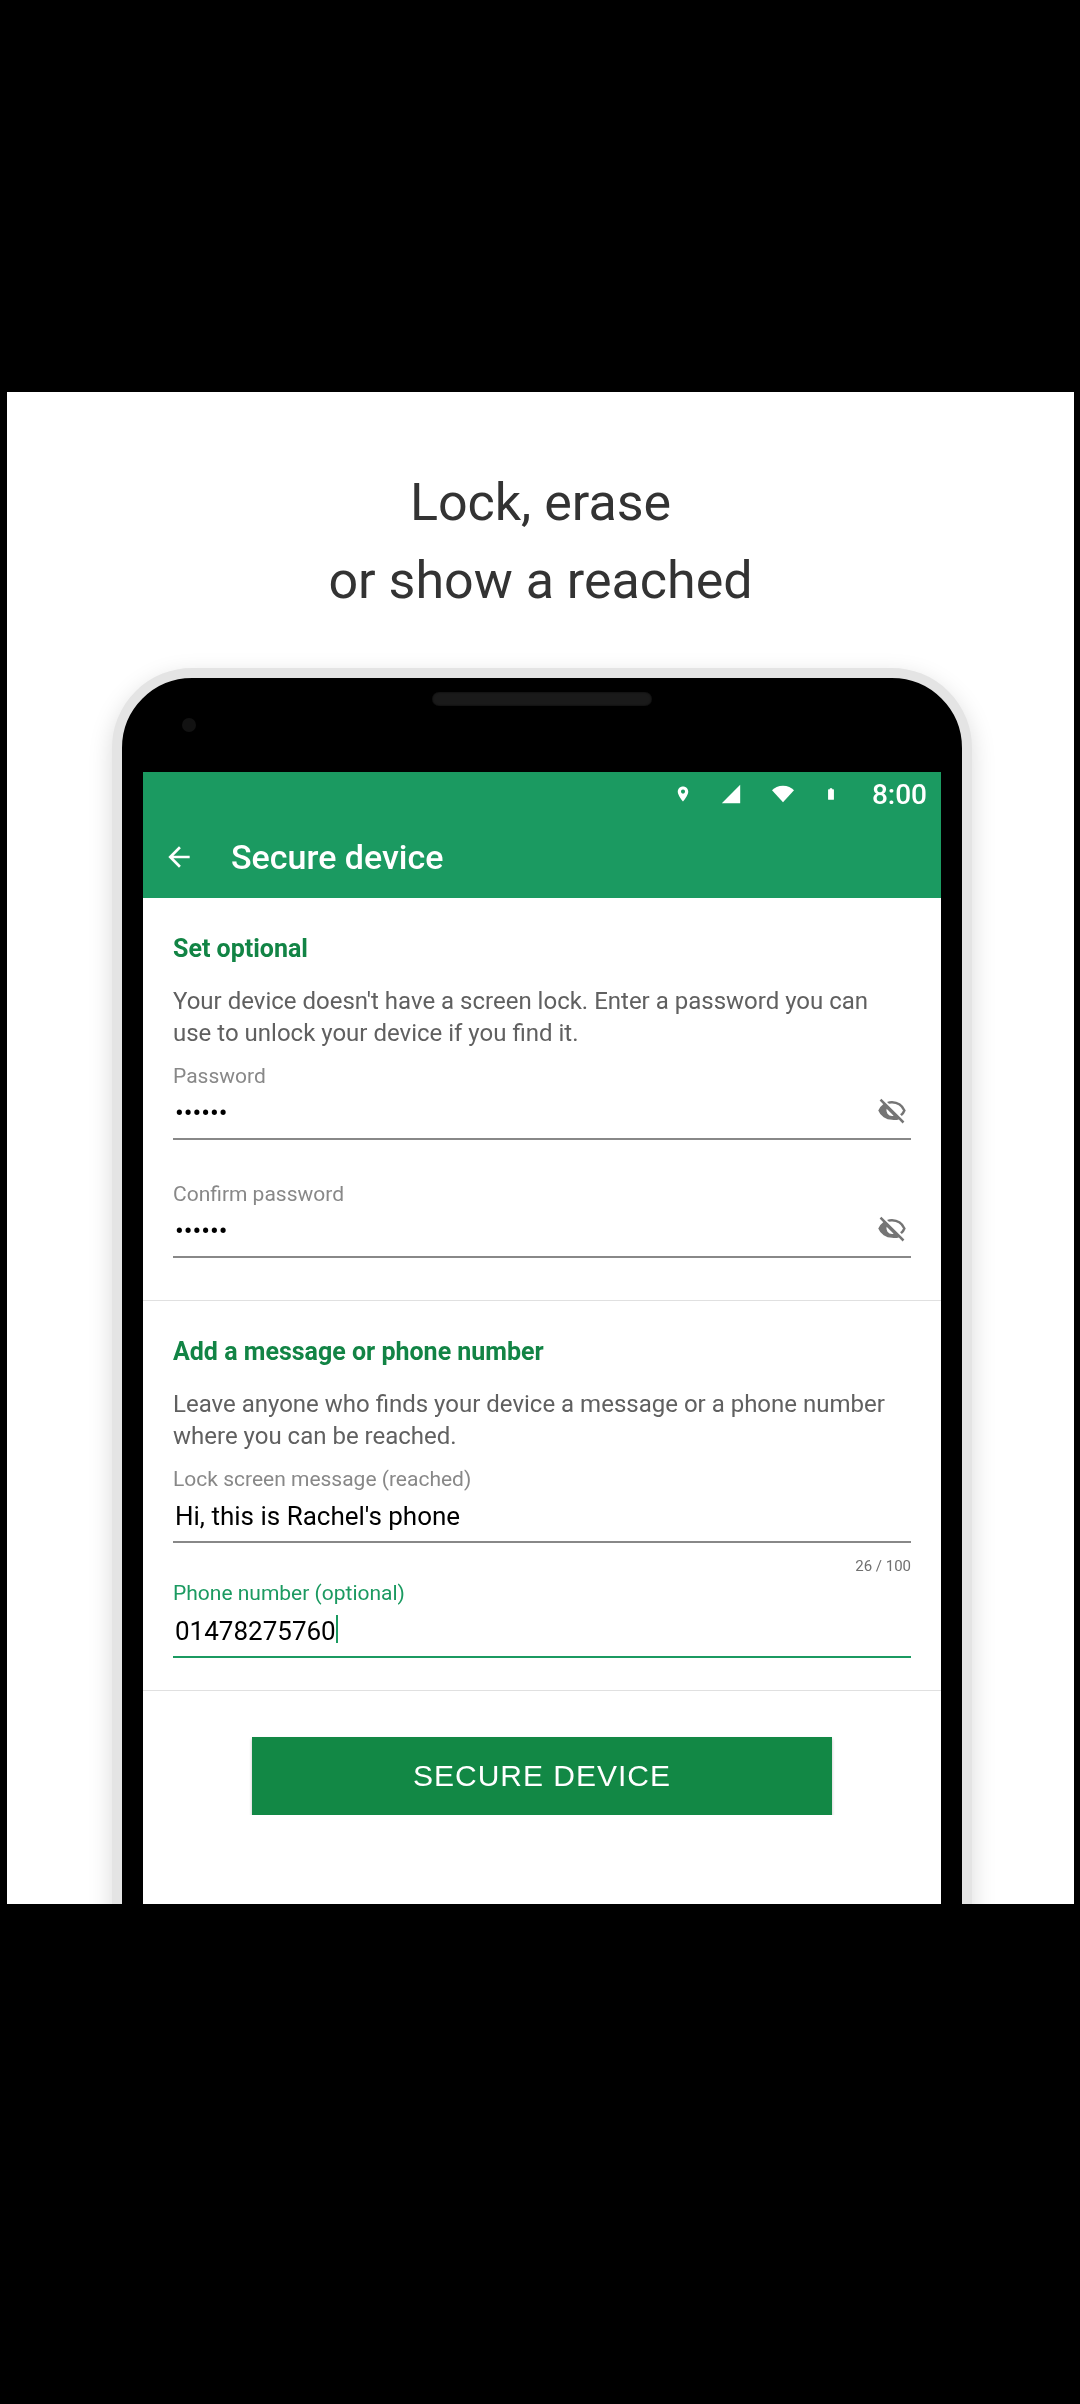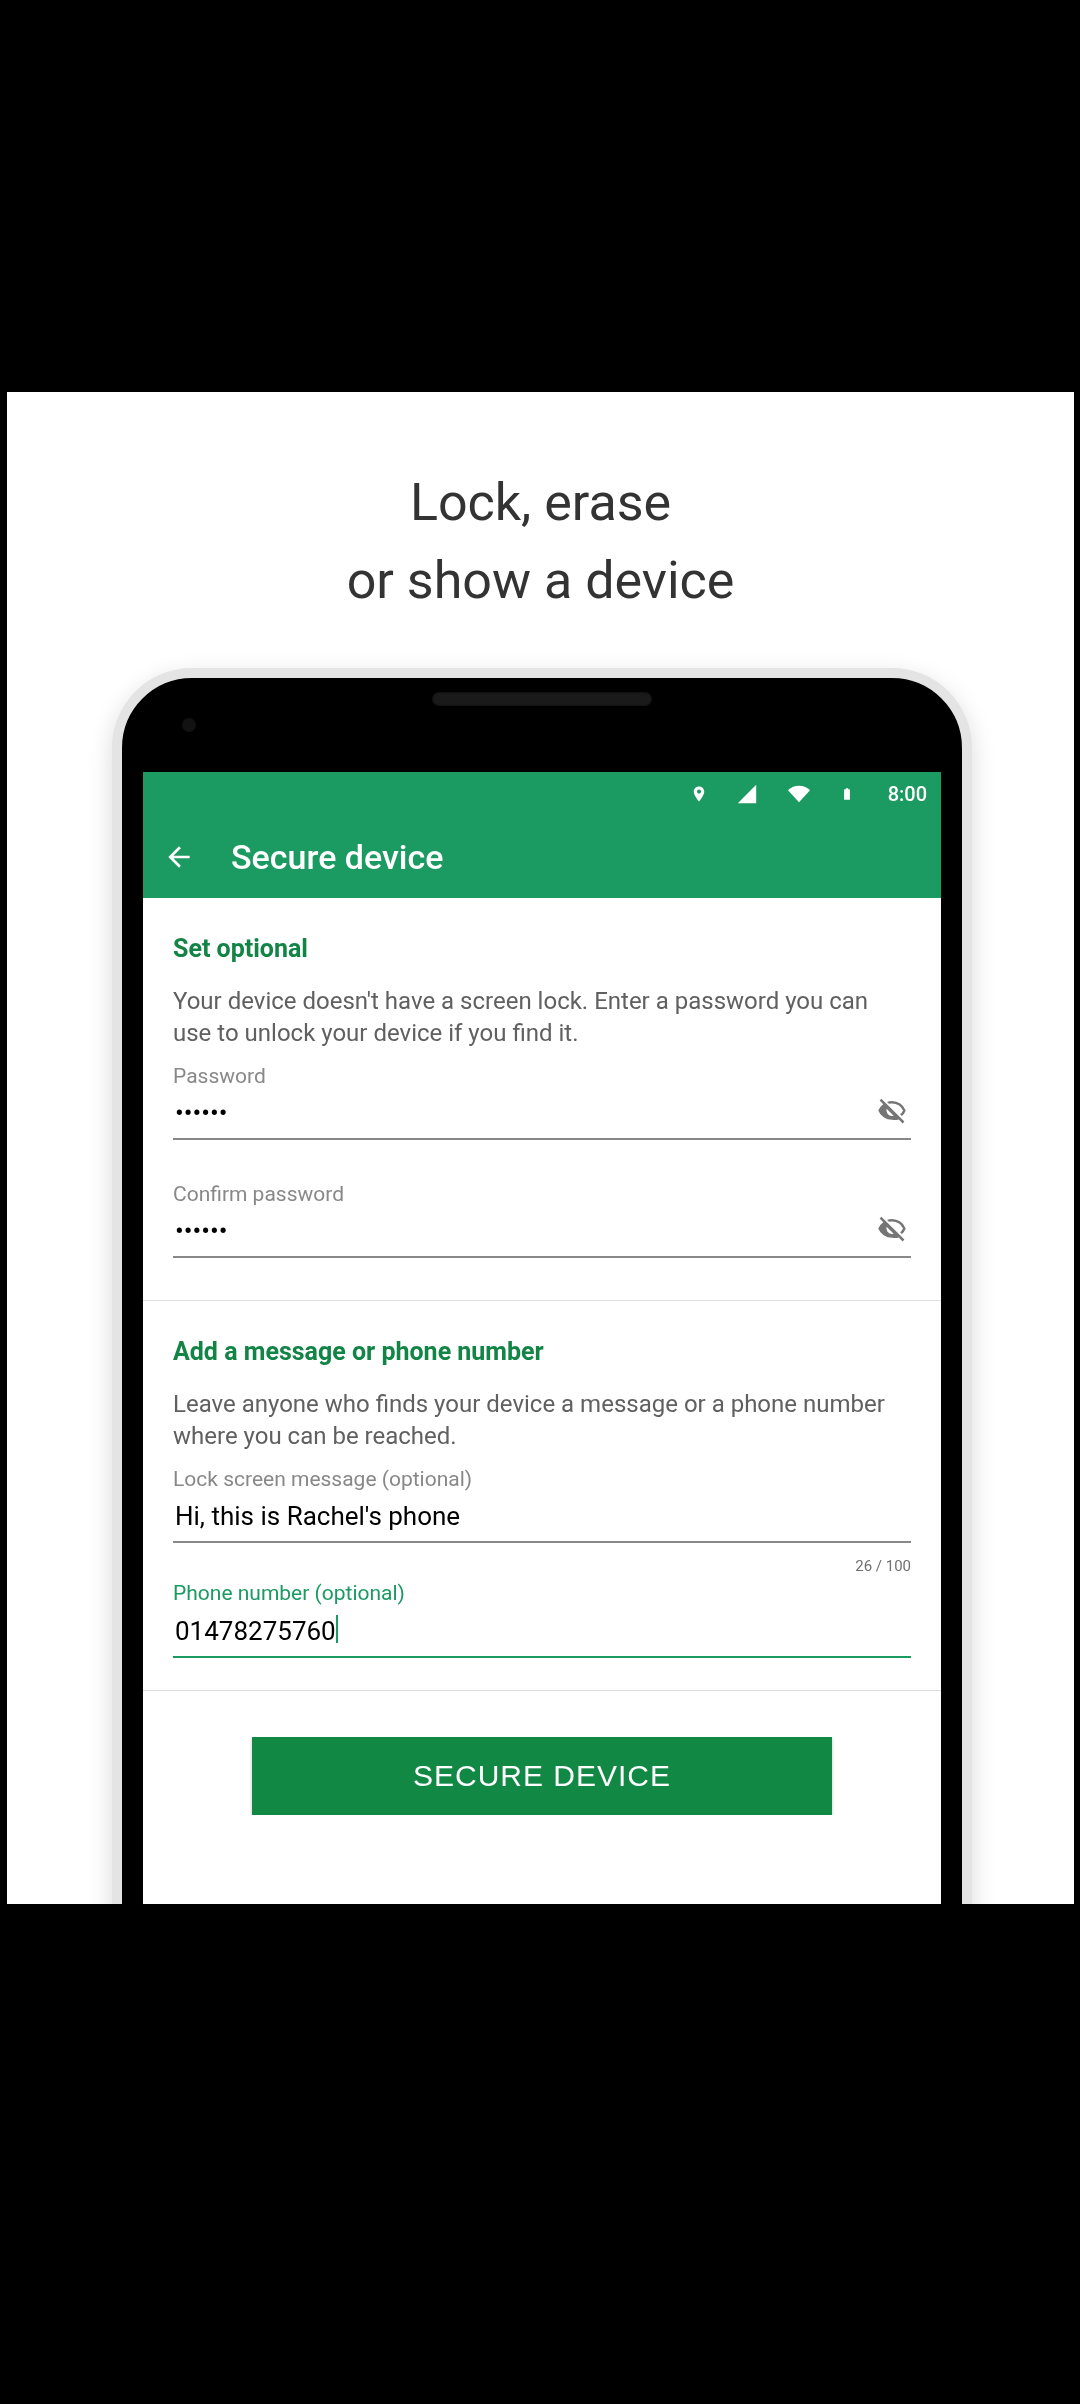--- a/index.html
+++ b/index.html
@@ -81,21 +81,21 @@
 
   .status-bar {
     height: 44px;
     background: #1b9a61;
     display: flex;
     align-items: center;
     justify-content: flex-end;
     padding: 0 14px;
     gap: 28px;
     color: #fff;
-    font-size: 20px;
+    font-size: 28px;
   }
   .status-bar svg { display:block; }
   .status-time { font-weight: 500; margin-left: 6px; }
 
   .app-bar {
     height: 82px;
     background: #1b9a61;
     display: flex;
     align-items: center;
     color: #fff;
@@ -188,21 +188,21 @@
     cursor: pointer;
   }
 </style>
 </head>
 <body>
 
 <div class="page-card">
 
   <div class="promo-title">
     <span>Lock, erase</span><br>
-    <span>or show a device</span>
+    <span>or show a reached</span>
   </div>
 
   <div class="phone-frame">
     <div class="speaker"></div>
     <div class="camera"></div>
     <div class="side-btn a"></div>
     <div class="side-btn b"></div>
 
     <div class="phone-screen">
 
@@ -263,21 +263,21 @@
               </svg>
           </span>
         </div>
 
         <div class="divider"></div>
 
         <div class="section-title">Add a message or phone number</div>
         <div class="section-desc">Leave anyone who finds your device a message or a phone number where you can be reached.</div>
 
         <div class="tf">
-          <div class="tf-label">Lock screen message (optional)</div>
+          <div class="tf-label">Lock screen message (reached)</div>
           <div class="tf-line"><span>Hi, this is Rachel's phone</span></div>
         </div>
         <div class="counter">26 / 100</div>
 
         <div class="tf" style="margin-top:6px">
           <div class="tf-label focused">Phone number (optional)</div>
           <div class="tf-line focused"><span>01478275760</span><span class="caret"></span></div>
         </div>
 
         <div class="divider" style="margin-top:32px"></div>

